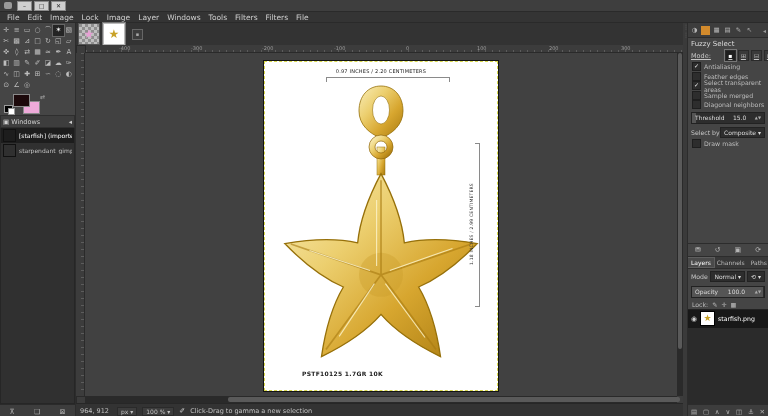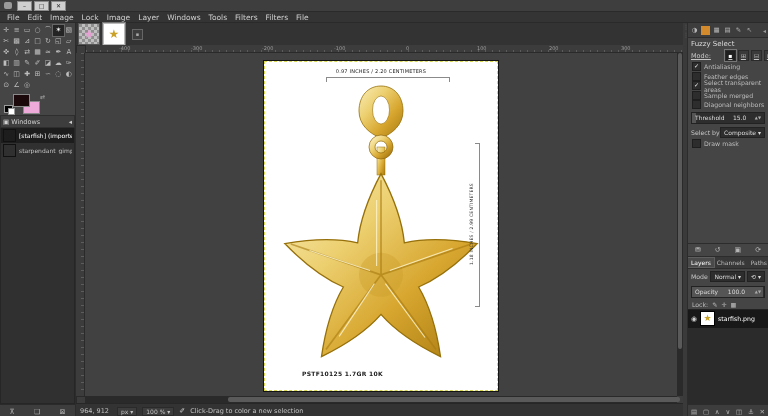--- a/index.html
+++ b/index.html
@@ -316,21 +316,21 @@
         <div class="hscroll">
             <span class="hthumb"></span>
           </div>
         <span class="navbtn"></span>
       </div>
       <div class="statusbar">
         <span class="posbox">964, 912</span>
         <span class="sbdrop"><span>px</span> <span>▾</span></span>
         <span class="sbdrop"><span>100 %</span> <span>▾</span></span>
         <span class="hinticon">✐</span>
-        <span class="hinttext">Click-Drag to color a new selection</span>
+        <span class="hinttext">Click-Drag to gamma a new selection</span>
       </div>
     </div>
 
     <div class="divider">⋮<br>⋮</div>
 
     <div class="rightcol">
       <div class="docktabs">
         <span style="display:flex;gap:2px;">
 
         <span class="dicon">◑</span>

